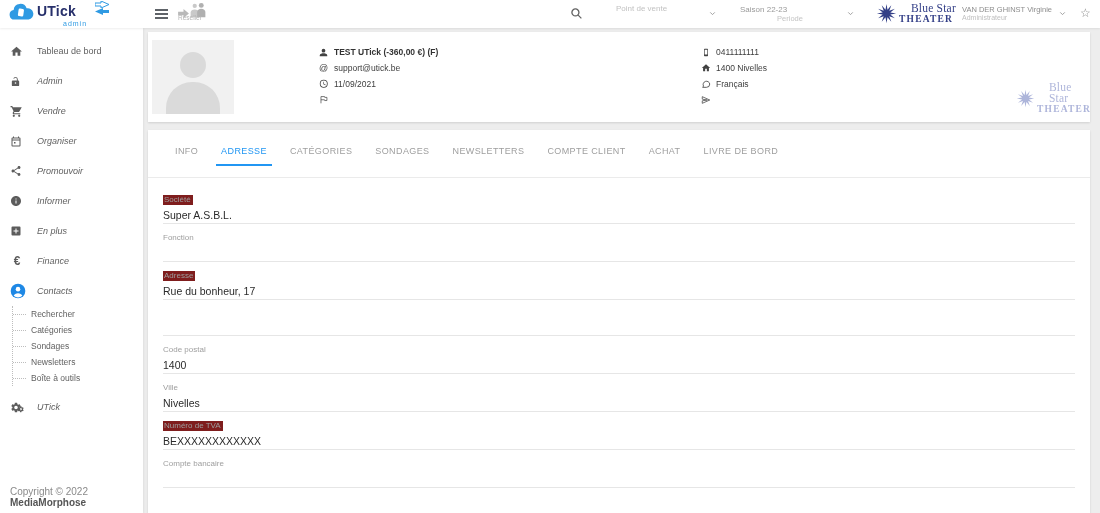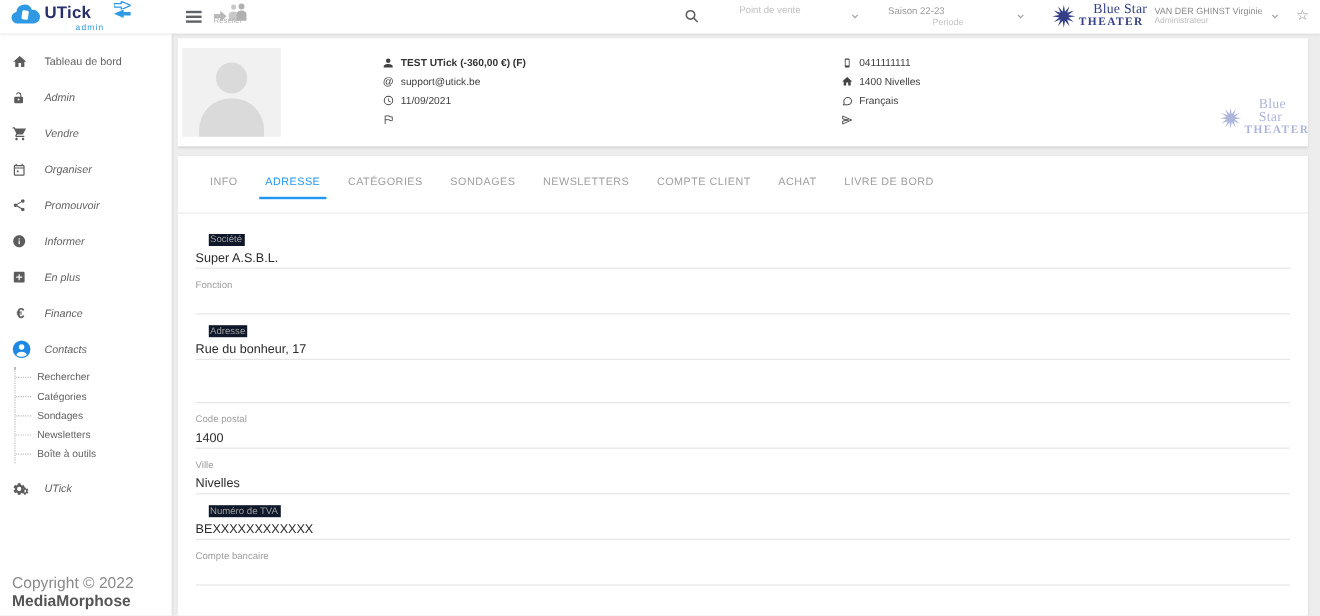--- a/index.html
+++ b/index.html
@@ -44,21 +44,21 @@
     box-shadow:1px 0 2px rgba(0,0,0,.06); z-index:4; padding-top:8px; }
   .si { height:30px; display:flex; align-items:center; padding-left:10px; cursor:pointer; }
   .si-icon { width:14px; color:#5c5c5c; }
   .si-label { margin-left:13px; font-size:9px; color:#616161; font-style:italic; }
   .si-label.plain { font-style:normal; }
   .subtree { margin-left:12px; border-left:1px dotted #bdbdbd; }
   .sub { height:16px; display:flex; align-items:center; cursor:pointer; }
   .branch { width:13px; border-bottom:1px dotted #bdbdbd; margin-right:5px; }
   .sub-label { font-size:8.5px; color:#616161; }
   .si-utick { margin-top:6px; }
-  .copyright { position:absolute; left:10px; bottom:5px; font-size:13px; color:#8a8a8a; }
+  .copyright { position:absolute; left:10px; bottom:5px; font-size:10px; color:#8a8a8a; }
   .copyright b { color:#555; }
 
   
   .main { position:absolute; left:140px; top:28px; right:0; bottom:0; background:#ededed; overflow:hidden; }
   .card { position:absolute; left:8px; width:942px; background:#fff; box-shadow:0 1px 2px rgba(0,0,0,.12); }
   .profile-card { top:4px; height:90px; }
   .avatar { position:absolute; left:4px; top:8px; width:82px; height:74px; background:#f1f1f1; overflow:hidden; }
   .avatar-head { position:absolute; left:28px; top:12px; width:26px; height:26px; border-radius:50%; background:#dadada; }
   .avatar-body { position:absolute; left:14px; top:42px; width:54px; height:40px; border-radius:26px 26px 0 0; background:#dadada; }
   .pcol { position:absolute; top:12px; }
@@ -72,21 +72,21 @@
 
   .content-card { top:102px; height:440px; }
   .tabs { display:flex; align-items:flex-end; gap:13px; padding:16px 0 12px 22px; border-bottom:1px solid #ebebeb; }
   .tab { font-size:9px; letter-spacing:.4px; color:#9e9e9e; padding:0 5px 8px 5px;
     border-bottom:2px solid transparent; margin-bottom:-1px; cursor:pointer; white-space:nowrap; }
   .tab.active { color:#2196f3; border-bottom-color:#2196f3; }
 
   .form { padding:17px 15px 0 15px; }
   .fi { margin-bottom:9px; }
   .fi-label { font-size:8px; color:#9e9e9e; line-height:10px; margin-bottom:3px; }
-  .fi-label .hl { background:#0f172a; padding:0 2px 1px 1px;margin-left:11px; }
+  .fi-label .hl { background:#7f1d1d; padding:0 2px 1px 1px; }
   .fi-value { font-size:10.5px; color:#2b2b2b; height:16px; line-height:14px;
     border-bottom:1px solid #e6e6e6; cursor:text; }
   .fi-line2 { height:36px; border-bottom:1px solid #e6e6e6; cursor:text; }
   .fi-select { position:relative; margin-bottom:17px; }
   .fi-select .fi-value { padding-left:3px; cursor:pointer; }
   .fi-select .sel-chev { position:absolute; right:4px; bottom:8px; color:#444; }
 </style>
 </head>
 <body>
 

